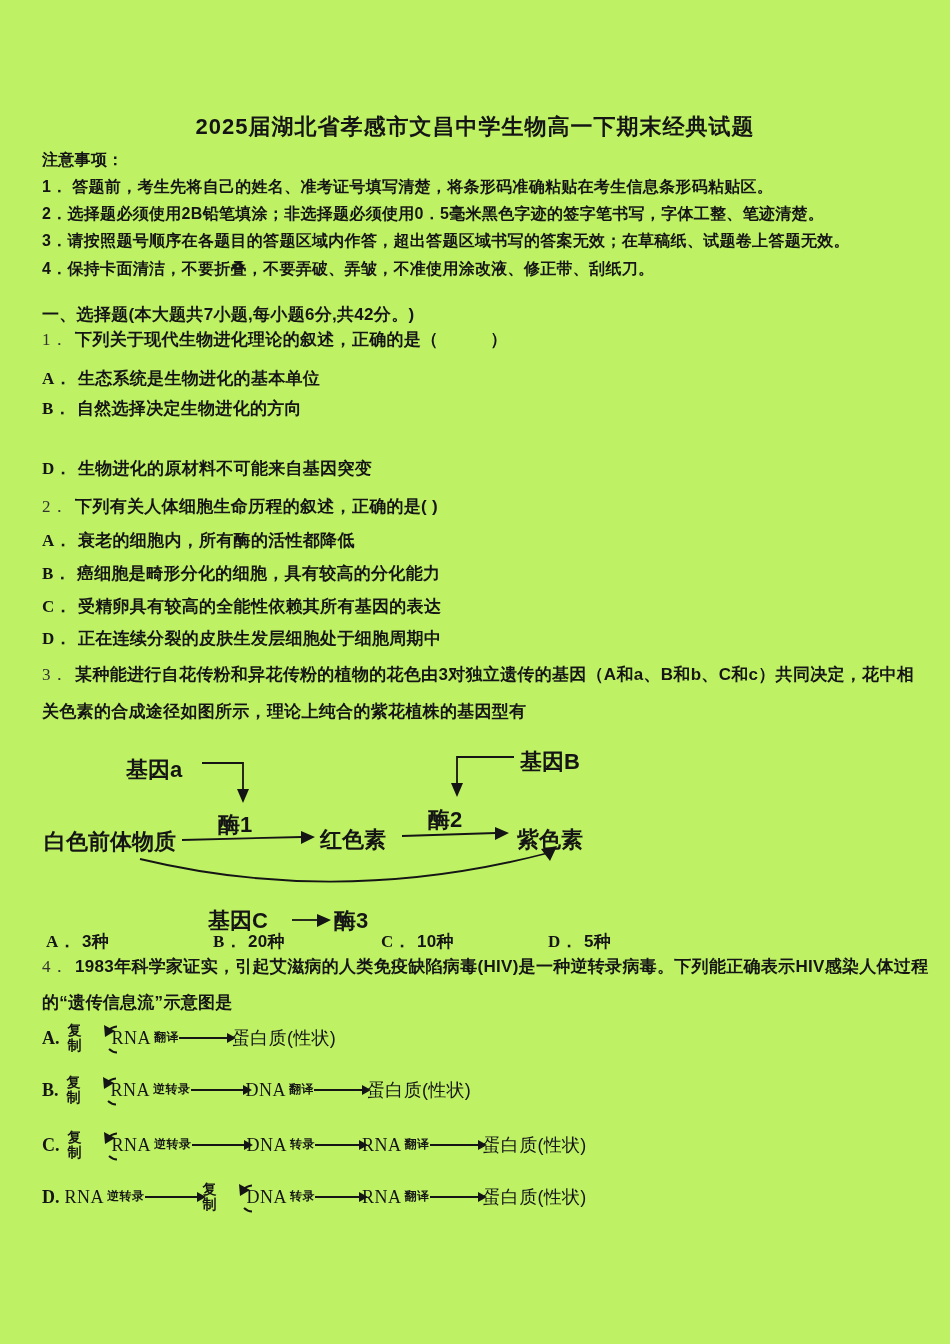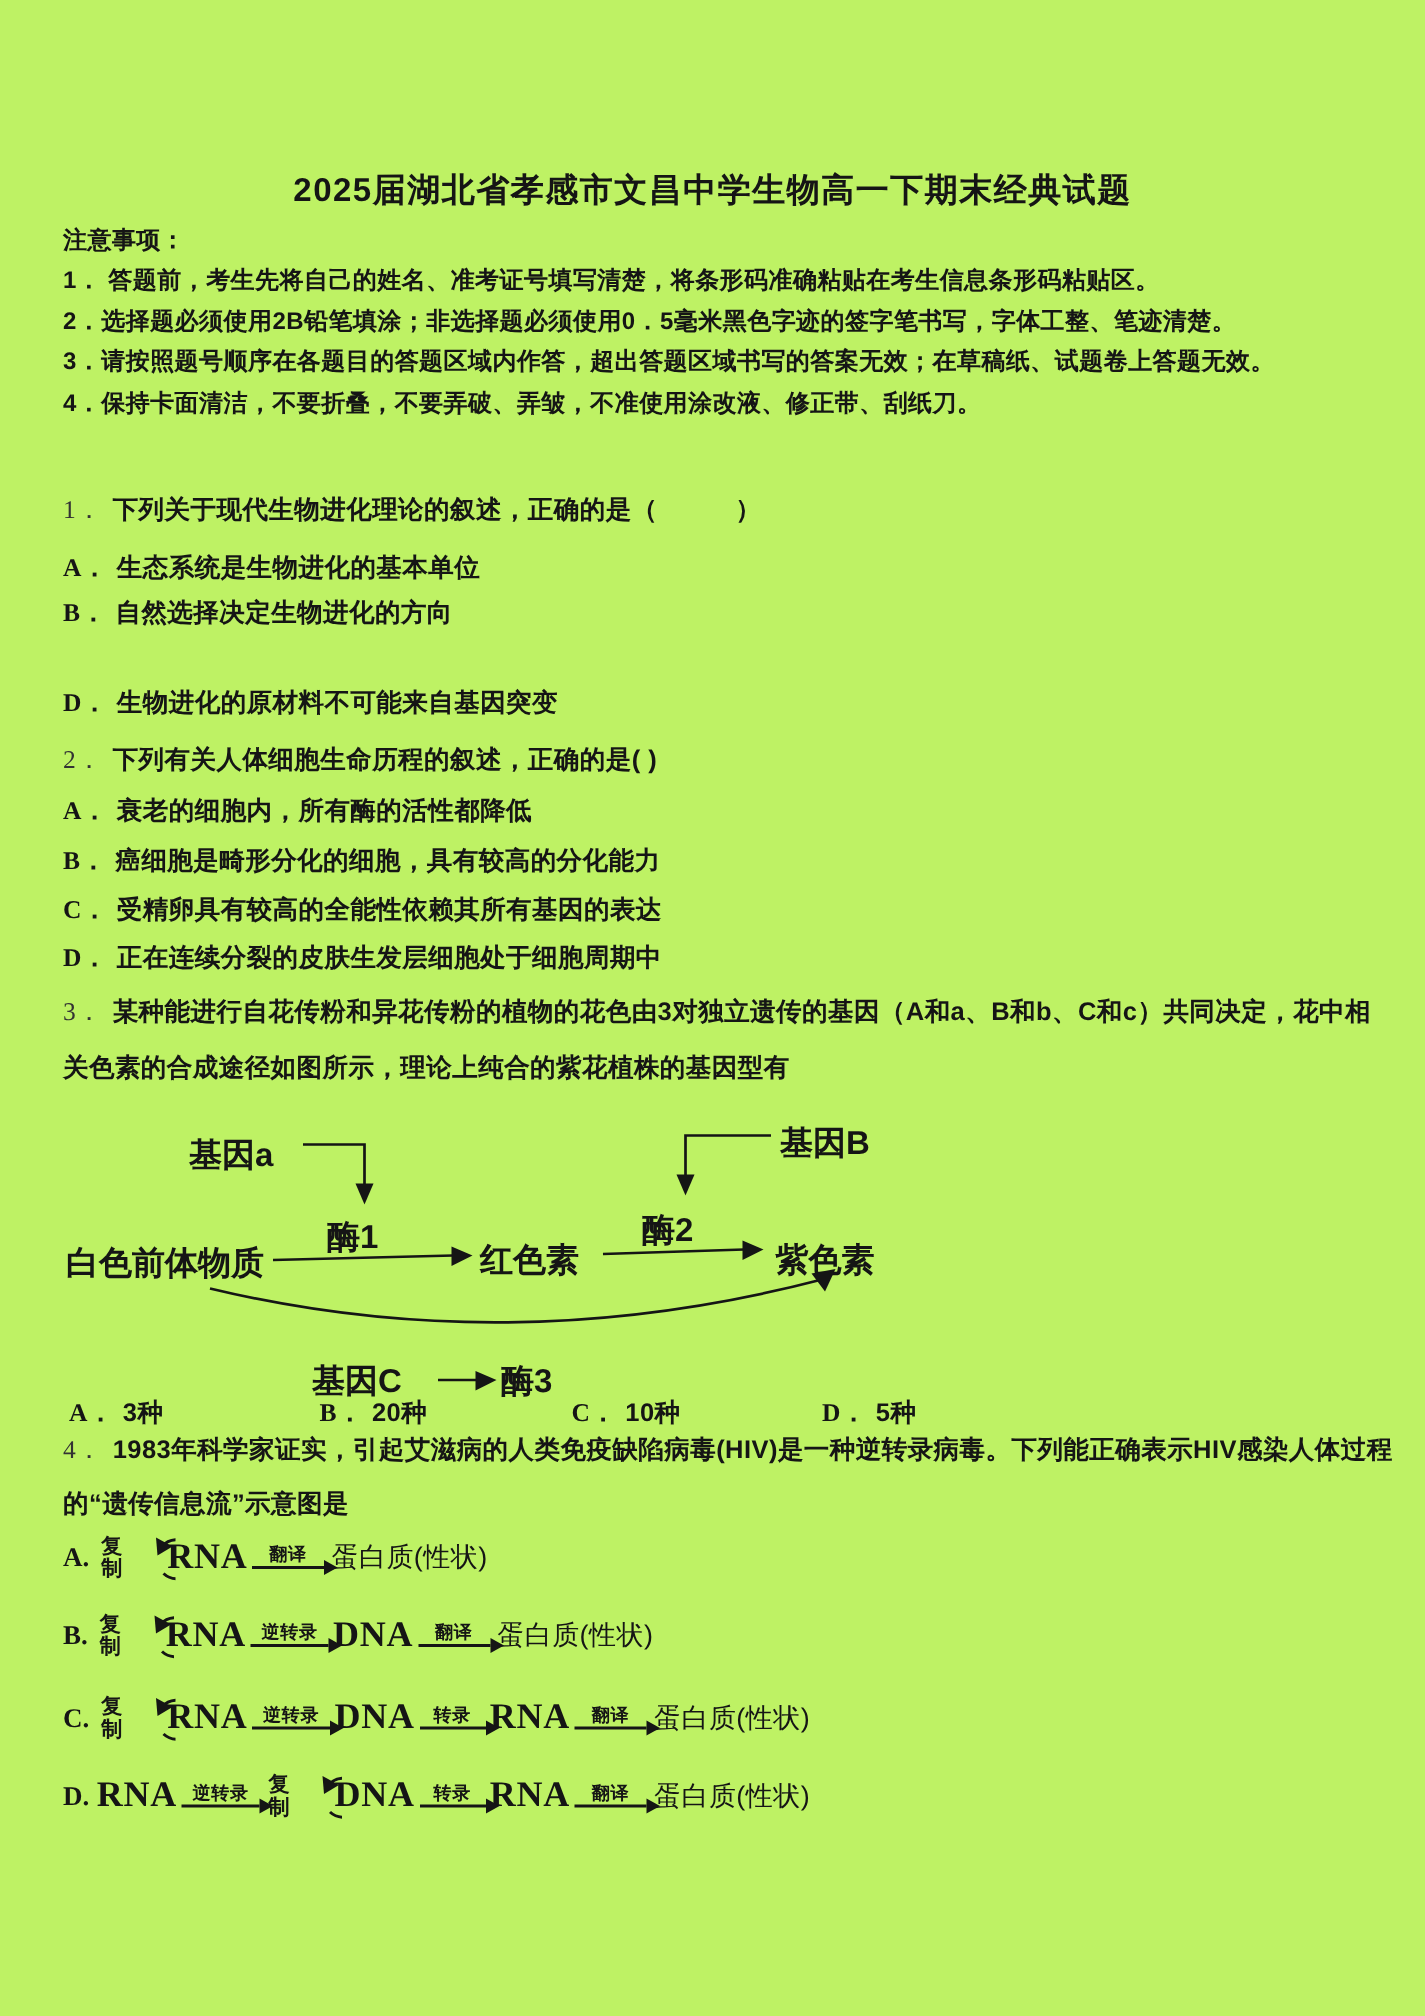--- a/index.html
+++ b/index.html
@@ -14,42 +14,43 @@
   
   .diagram{position:absolute;left:30px;top:737px;}
   .diagram text{font-family:"Liberation Sans",sans-serif;font-weight:700;font-size:22px;fill:#151515;}
   .diagram .stroke{stroke:#151515;stroke-width:1.8;fill:none;}
   .diagram .head{fill:#151515;stroke:none;}
   
   .flow-row{position:absolute;left:42px;height:44px;display:flex;align-items:center;font-weight:700;}
   .flow-letter{font-family:"Liberation Serif",serif;font-weight:700;font-size:18px;margin-right:5px;}
   .rep-word{display:inline-block;width:17px;font-size:14px;line-height:15px;text-align:right;font-weight:700;}
   .loop{flex:0 0 auto;margin:0 -5px 0 1px;}
-  .mol{font-family:"Liberation Serif",serif;font-weight:700;font-size:24px;letter-spacing:0.5px;text-align:center;}
+  .mol{font-family:"Liberation Serif",serif;font-weight:400;font-size:18px;letter-spacing:0.5px;text-align:center;}
   .protein{font-size:18px;font-weight:400;margin-left:2px;letter-spacing:0.3px;}
-  .larrow{display:inline-flex;flex-direction:column;align-items:center;margin:0 3px;}
+  .larrow{display:inline-flex;flex-direction:row;align-items:center;margin:0 3px;}
   .albl{font-size:12px;line-height:12px;font-weight:700;margin-bottom:2px;letter-spacing:0.5px;}
   .shaft{position:relative;height:2px;background:#151515;}
   .shaft::after{content:"";position:absolute;right:-9px;top:-4px;width:0;height:0;
     border-left:9px solid #151515;border-top:5px solid transparent;border-bottom:5px solid transparent;}
   .w48{width:48px;} .w52{width:52px;} .w44{width:44px;}
 </style>
 </head>
 <body>
 
 <div class="page">
 
   <div class="abs title">2025届湖北省孝感市文昌中学生物高一下期末经典试题</div>
 
   <div class="abs body-line" style="top:150px">注意事项：</div>
   <div class="abs body-line" style="top:177px">1． 答题前，考生先将自己的姓名、准考证号填写清楚，将条形码准确粘贴在考生信息条形码粘贴区。</div>
   <div class="abs body-line" style="top:204px">2．选择题必须使用2B铅笔填涂；非选择题必须使用0．5毫米黑色字迹的签字笔书写，字体工整、笔迹清楚。</div>
   <div class="abs body-line" style="top:231px">3．请按照题号顺序在各题目的答题区域内作答，超出答题区域书写的答案无效；在草稿纸、试题卷上答题无效。</div>
   <div class="abs body-line" style="top:259px">4．保持卡面清洁，不要折叠，不要弄破、弄皱，不准使用涂改液、修正带、刮纸刀。</div>
 
+  <div class="abs q-line" style="top:303px">一、选择题(本大题共7小题,每小题6分,共42分。)</div>
 
   <div class="abs q-line" style="top:328px">
     <span class="qnum">1．</span><span>下列关于现代生物进化理论的叙述，正确的是（　　　）</span>
   </div>
   <div class="abs q-line" style="top:367px"><span class="opt-label">A．</span><span>生态系统是生物进化的基本单位</span></div>
   <div class="abs q-line" style="top:397px"><span class="opt-label">B．</span><span>自然选择决定生物进化的方向</span></div>
   <div class="abs q-line" style="top:457px"><span class="opt-label">D．</span><span>生物进化的原材料不可能来自基因突变</span></div>
 
   <div class="abs q-line" style="top:495px">
     <span class="qnum">2．</span><span>下列有关人体细胞生命历程的叙述，正确的是(      )</span>

